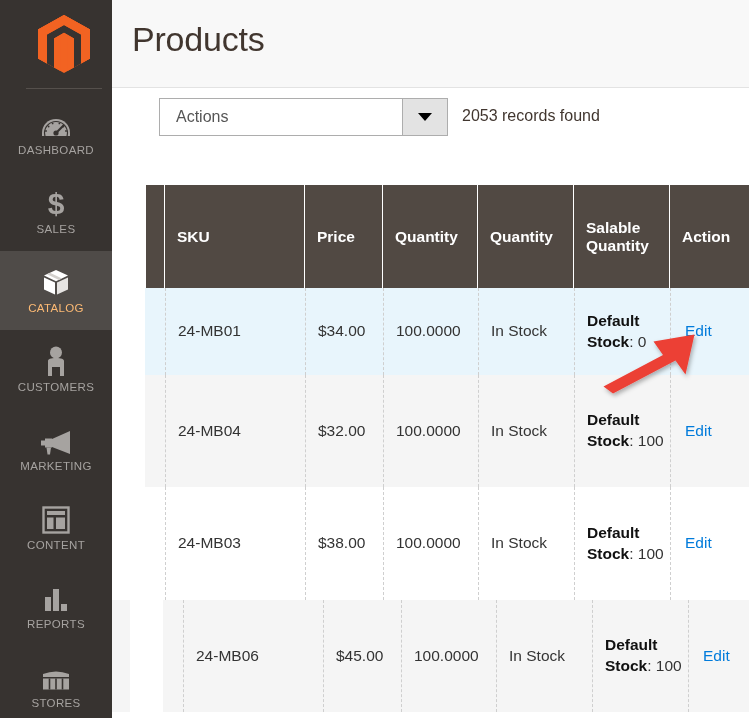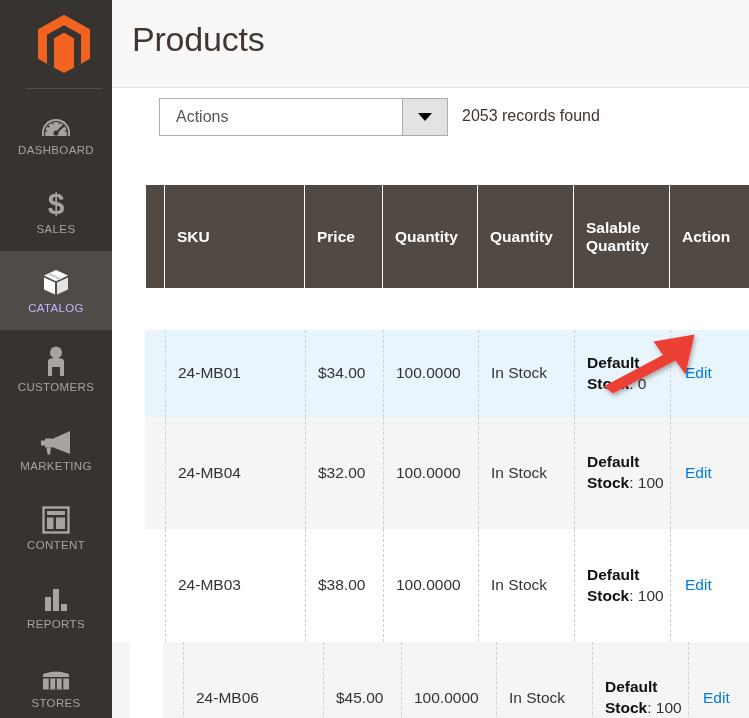--- a/index.html
+++ b/index.html
@@ -28,21 +28,21 @@
     margin: 0 auto 4px auto;
   }
   .nav-item {
     width: 112px; height: 79px;
     display: flex; flex-direction: column;
     align-items: center; justify-content: center;
     color: #a6a3a0;
     text-decoration: none;
     cursor: pointer;
   }
-  .nav-item.active { background: #4f4b48; color: #c4b5fd; }
+  .nav-item.active { background: #4f4b48; color: #fdba74; }
   .nav-ico {
     height: 30px; display: flex; align-items: flex-end; justify-content: center;
     margin-bottom: 6px;
   }
   .nav-ico svg { display: block; }
   .nav-label {
     font-size: 11.5px; letter-spacing: .35px; line-height: 1;
     text-transform: uppercase; white-space: nowrap;
   }
 
@@ -122,21 +122,21 @@
   .th:last-child { border-right: none; }
   .th.first { border-left: 1px solid #ffffff; }
 
   .grid-body { position: absolute; left: 0; top: 103px; width: 637px; }
   .row {
     position: relative;
     display: flex;
     width: 637px;
     background: #ffffff;
   }
-  .row.selected { background: #e8f5fc; margin-top: 42px; }
+  .row.selected { background: #e8f5fc; }
   .row.striped  { background: #f5f5f5; }
   .row-gutter { width: 33px; background: #ffffff; flex: none; }
   .row-inner { width: 604px; display: flex; flex: none; }
   .td {
     display: flex; align-items: center;
     border-left: 1px dashed #cfcfcf;
     padding-left: 12px; padding-right: 6px;
     font-size: 15.5px; color: #333333;
     line-height: 1.35;
     overflow: hidden;

